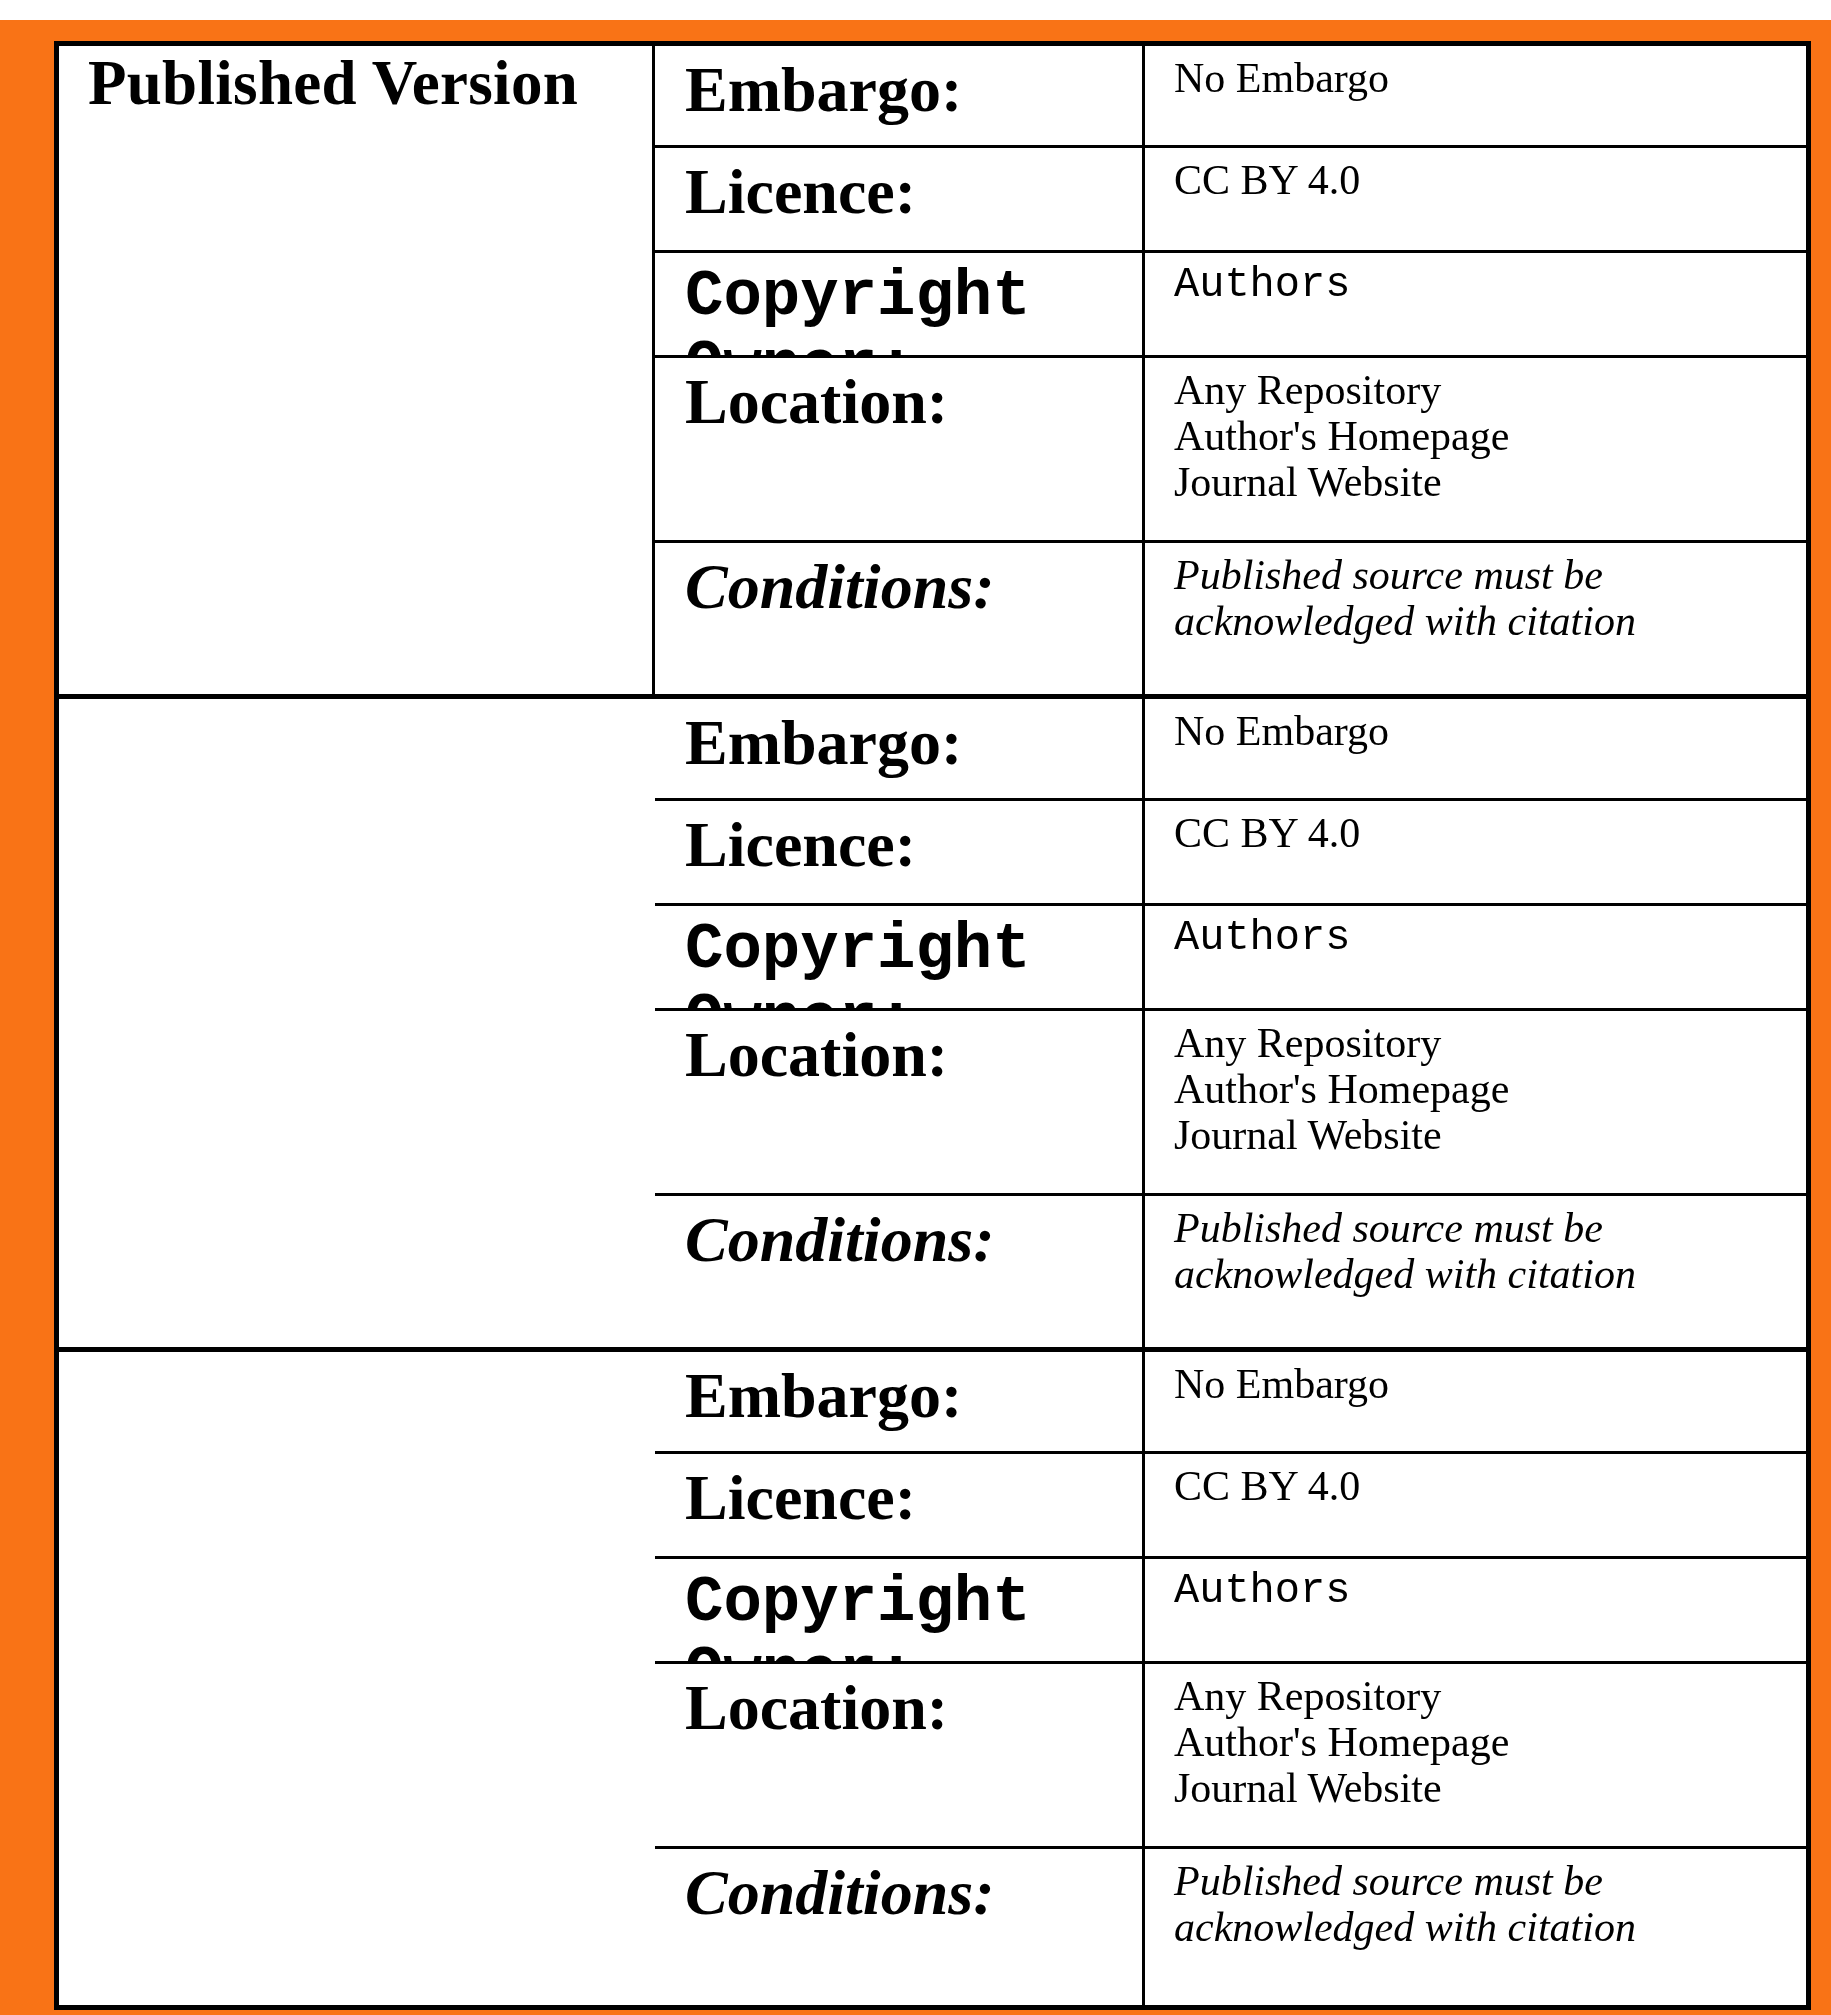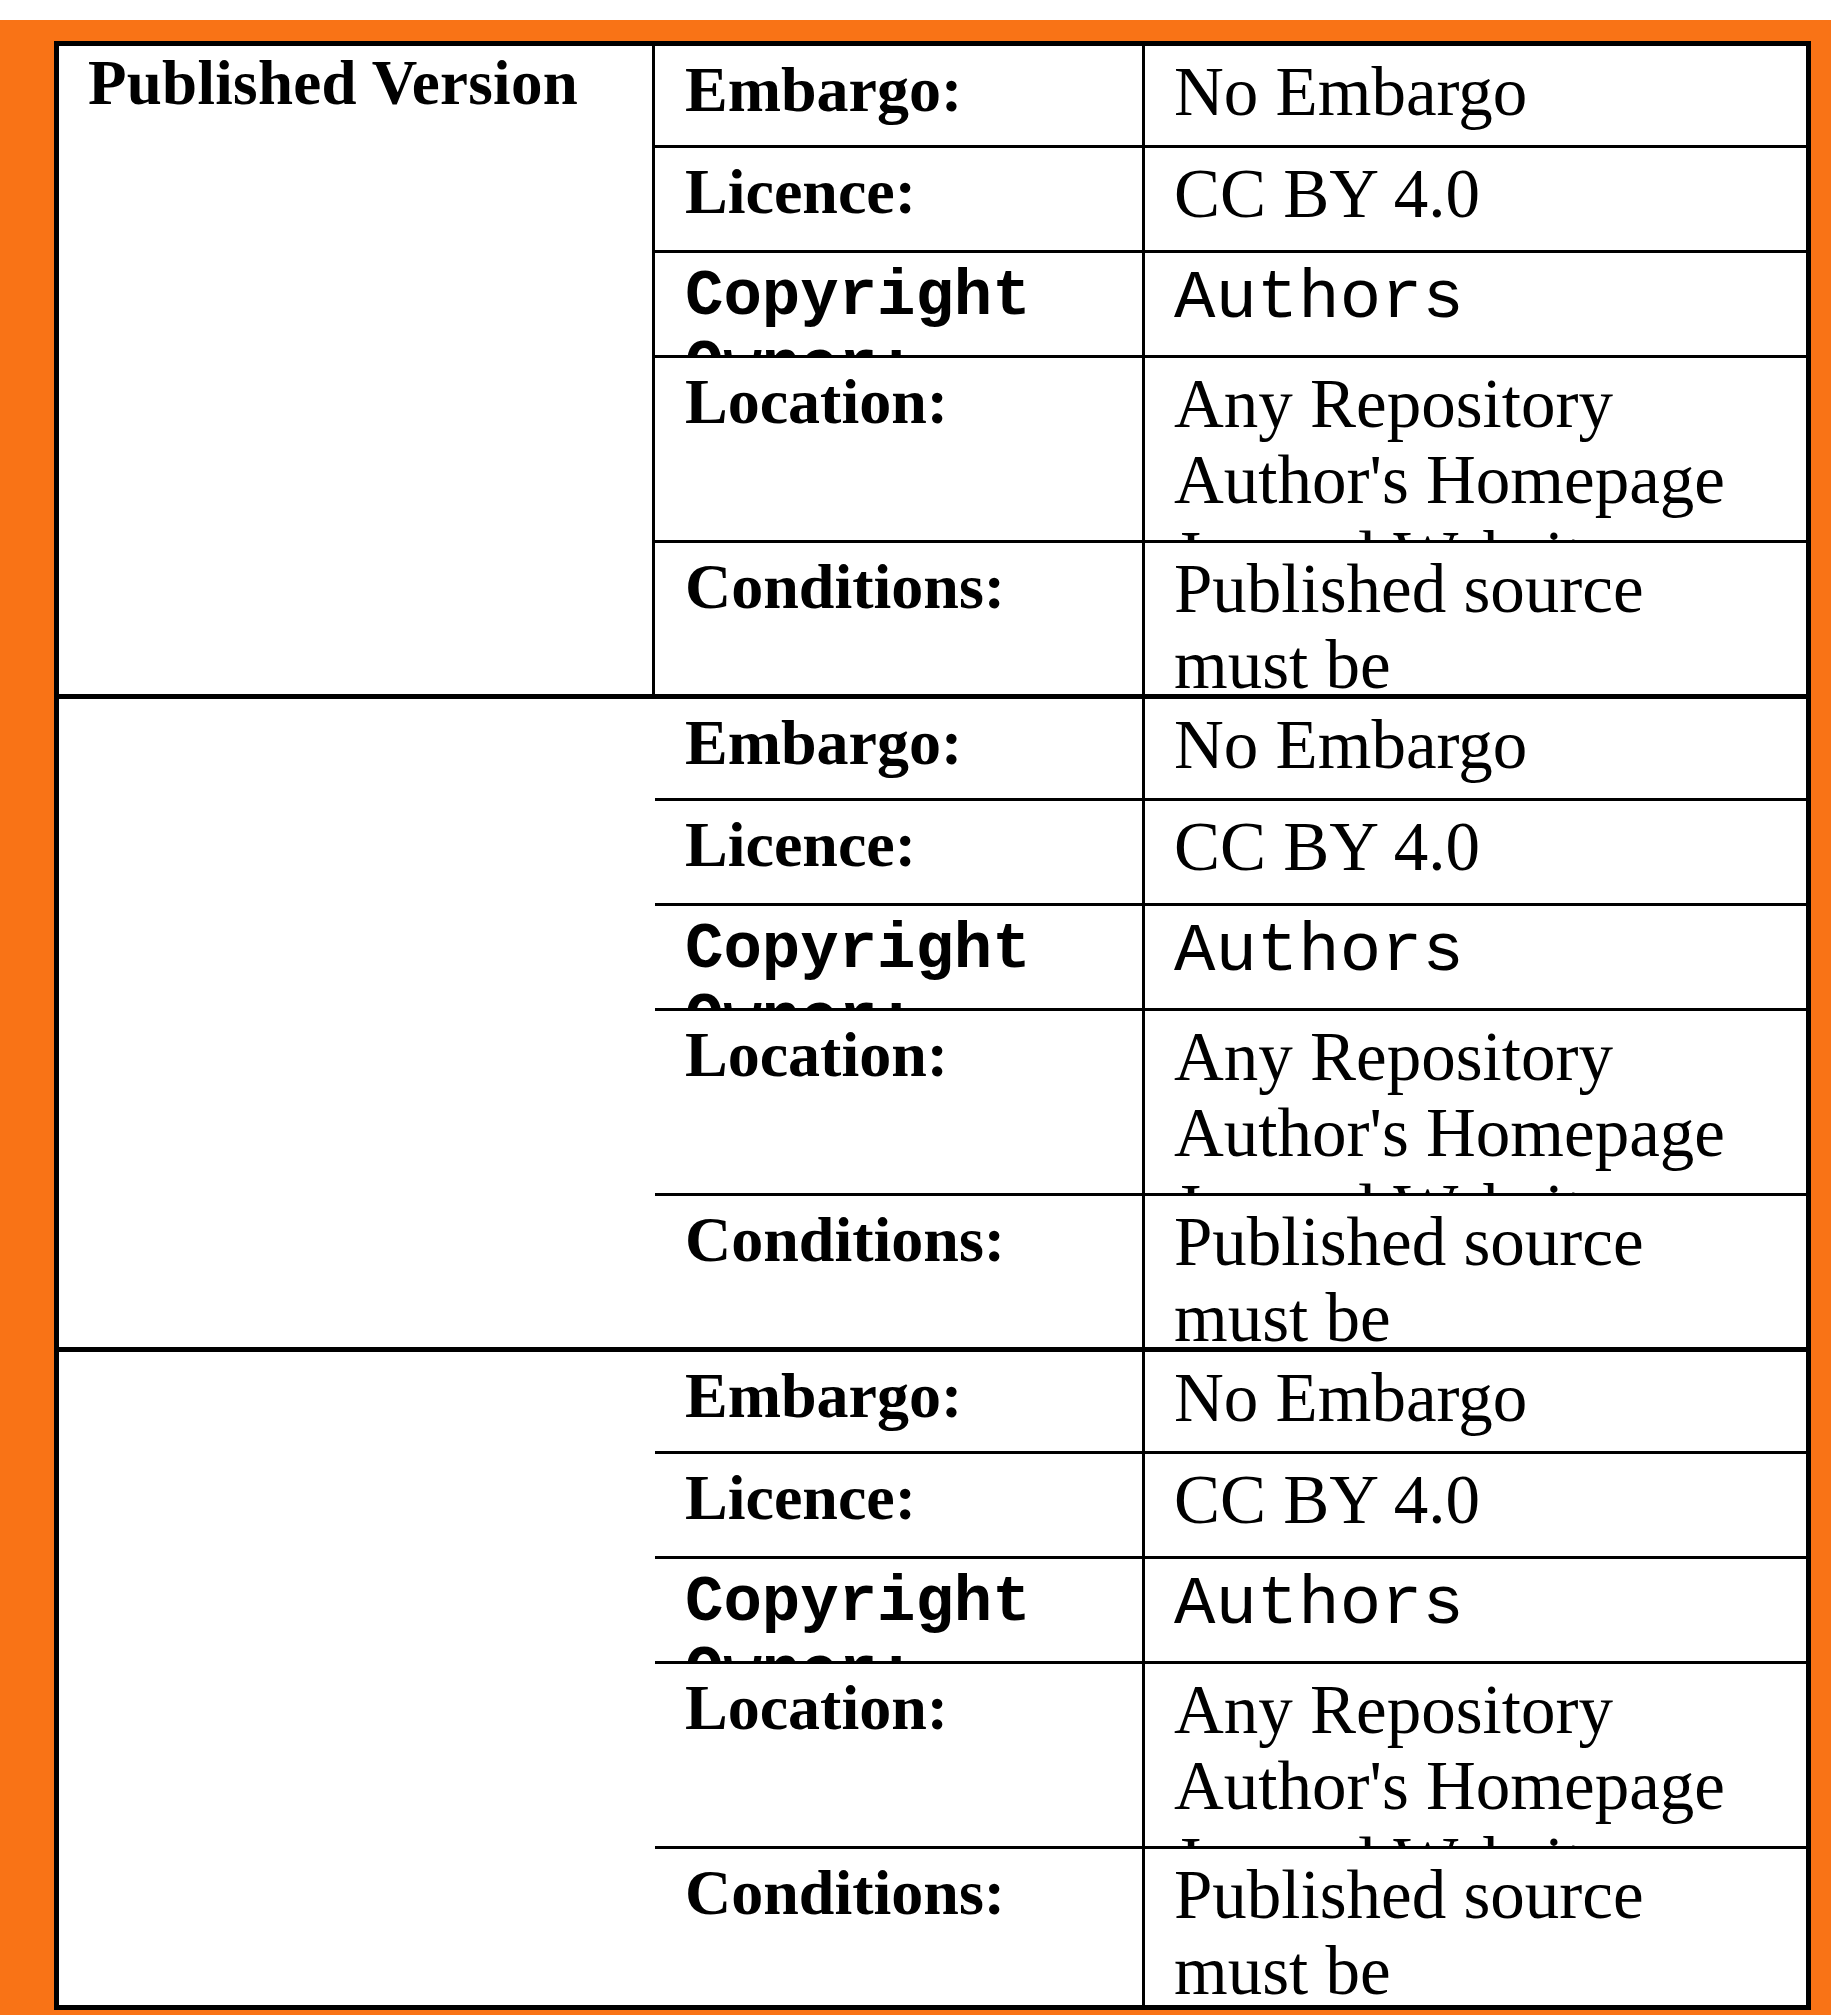--- a/index.html
+++ b/index.html
@@ -57,31 +57,31 @@
     border-right: 3.8px solid #000000;
     border-bottom: 3.8px solid #000000;
     font-size: 64px;
     font-weight: bold;
     line-height: 1.1;
     padding: 8.9px 10px 0 30px;
   }
   .value-cell {
     grid-column: 3;
     border-bottom: 3.8px solid #000000;
-    font-size: 69px;
+    font-size: 42px;
     font-weight: normal;
     line-height: 1.1;
     padding: 8.9px 15px 0 29px;
     white-space: pre-line;
   }
   .r1 { grid-row: 1; }
   .r2 { grid-row: 2; }
   .r3 { grid-row: 3; font-family: Liberation Mono, monospace; }
   .r4 { grid-row: 4; }
-  .r5 { grid-row: 5; border-bottom: none; }
+  .r5 { grid-row: 5; border-bottom: none; font-style: italic; }
 </style>
 </head>
 <body>
 
 <div class="page">
   <div class="policy-table">
 
     <section class="version-section">
       <div class="cell title-cell">Published Version</div>
 

